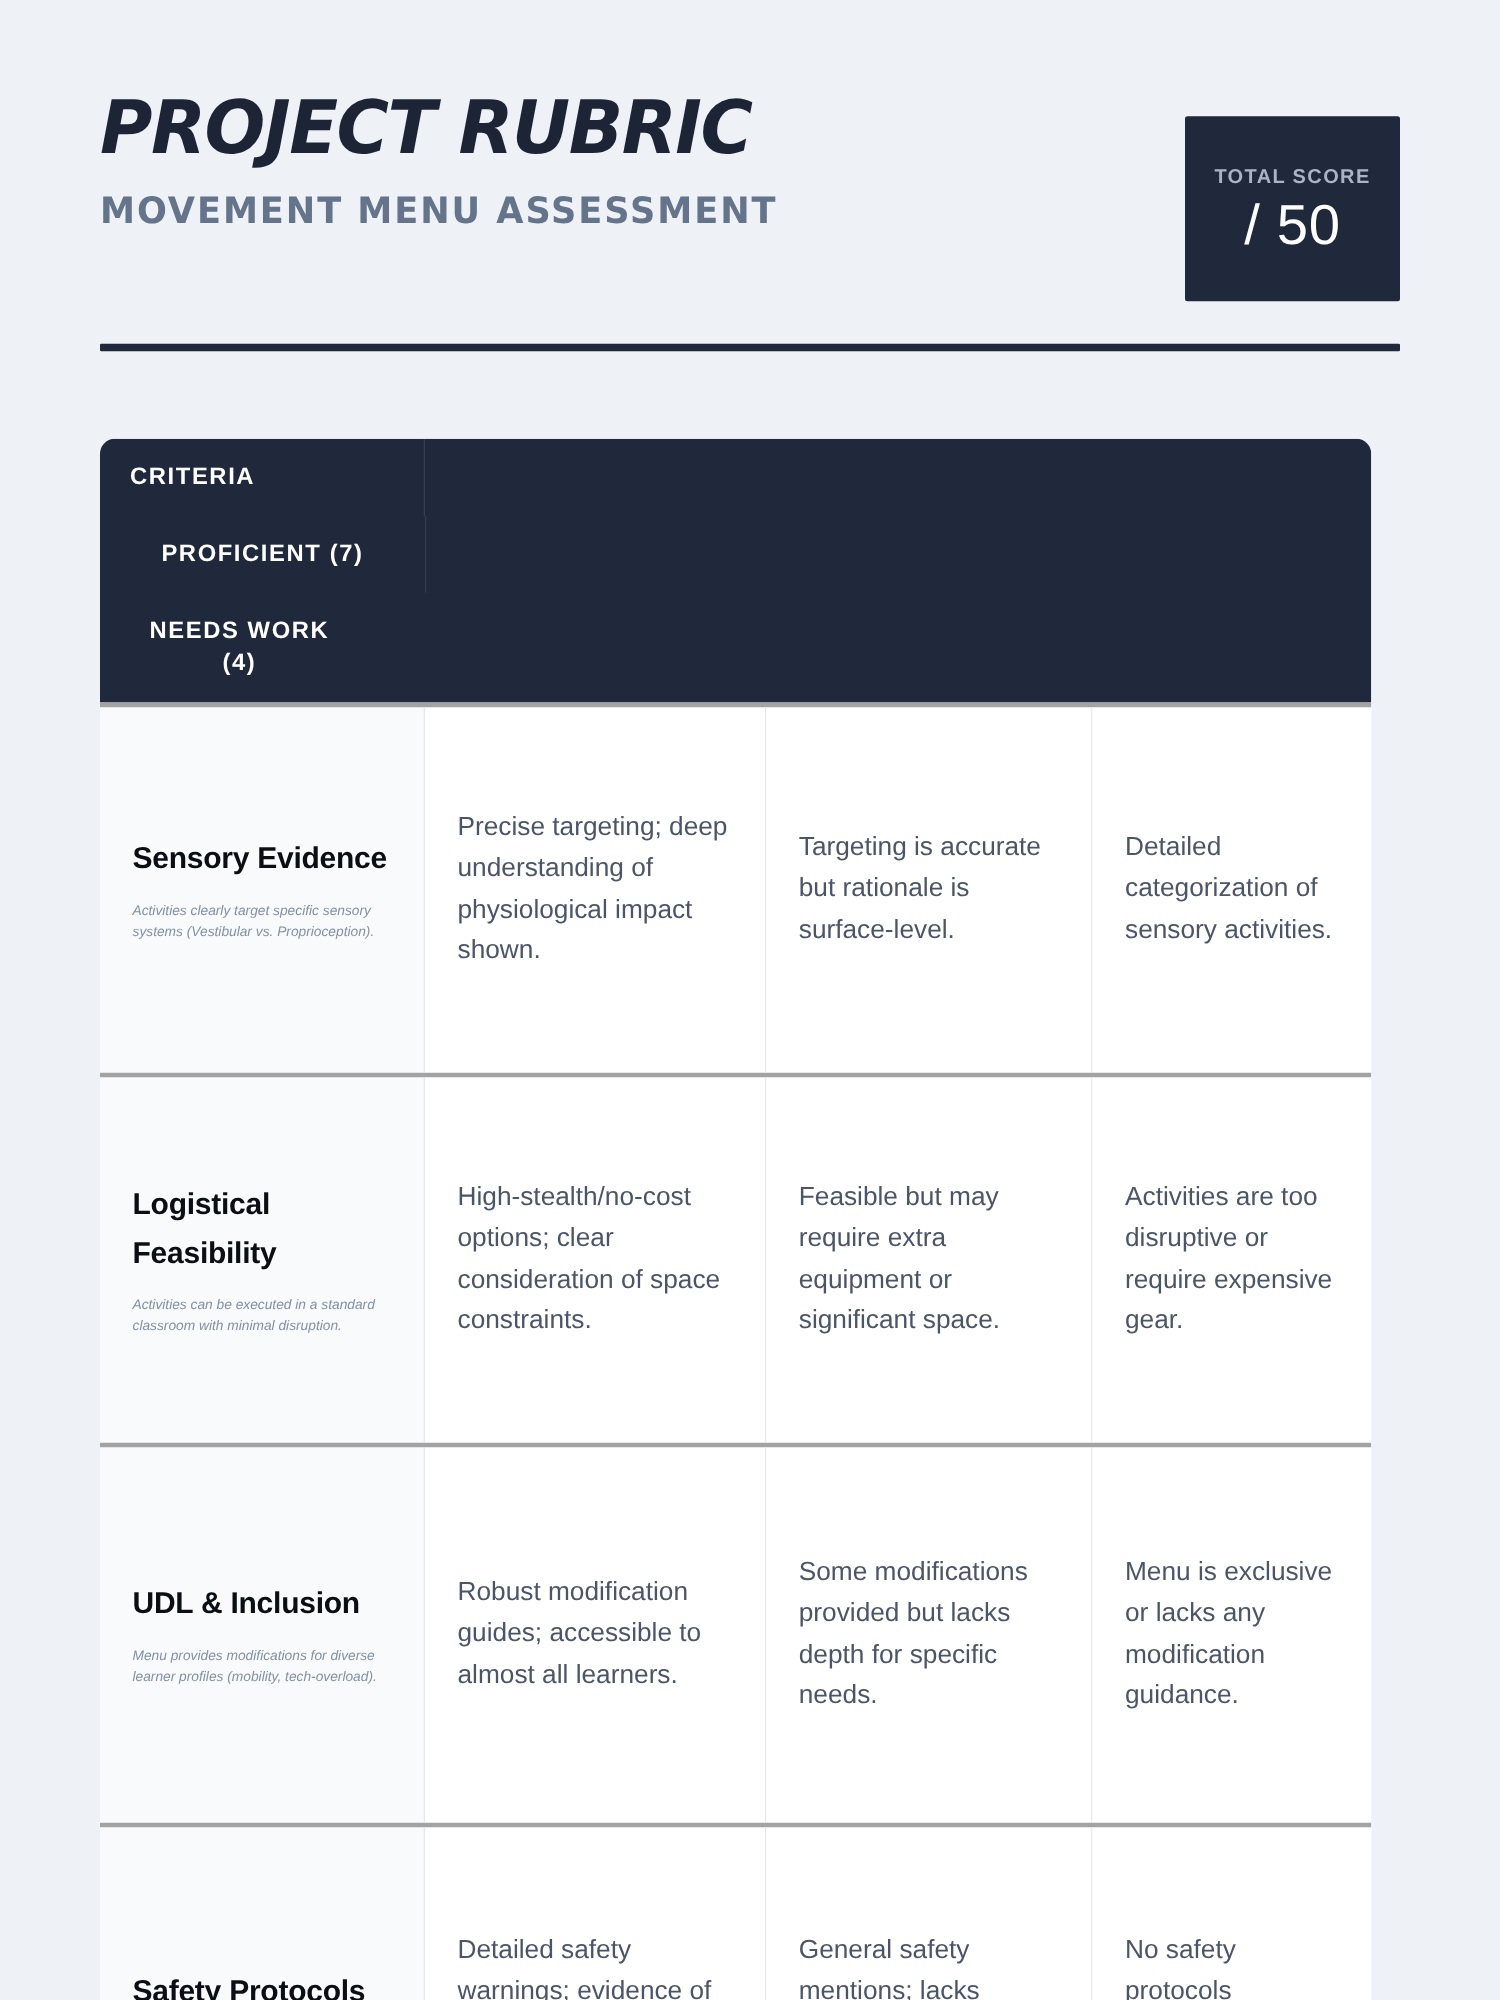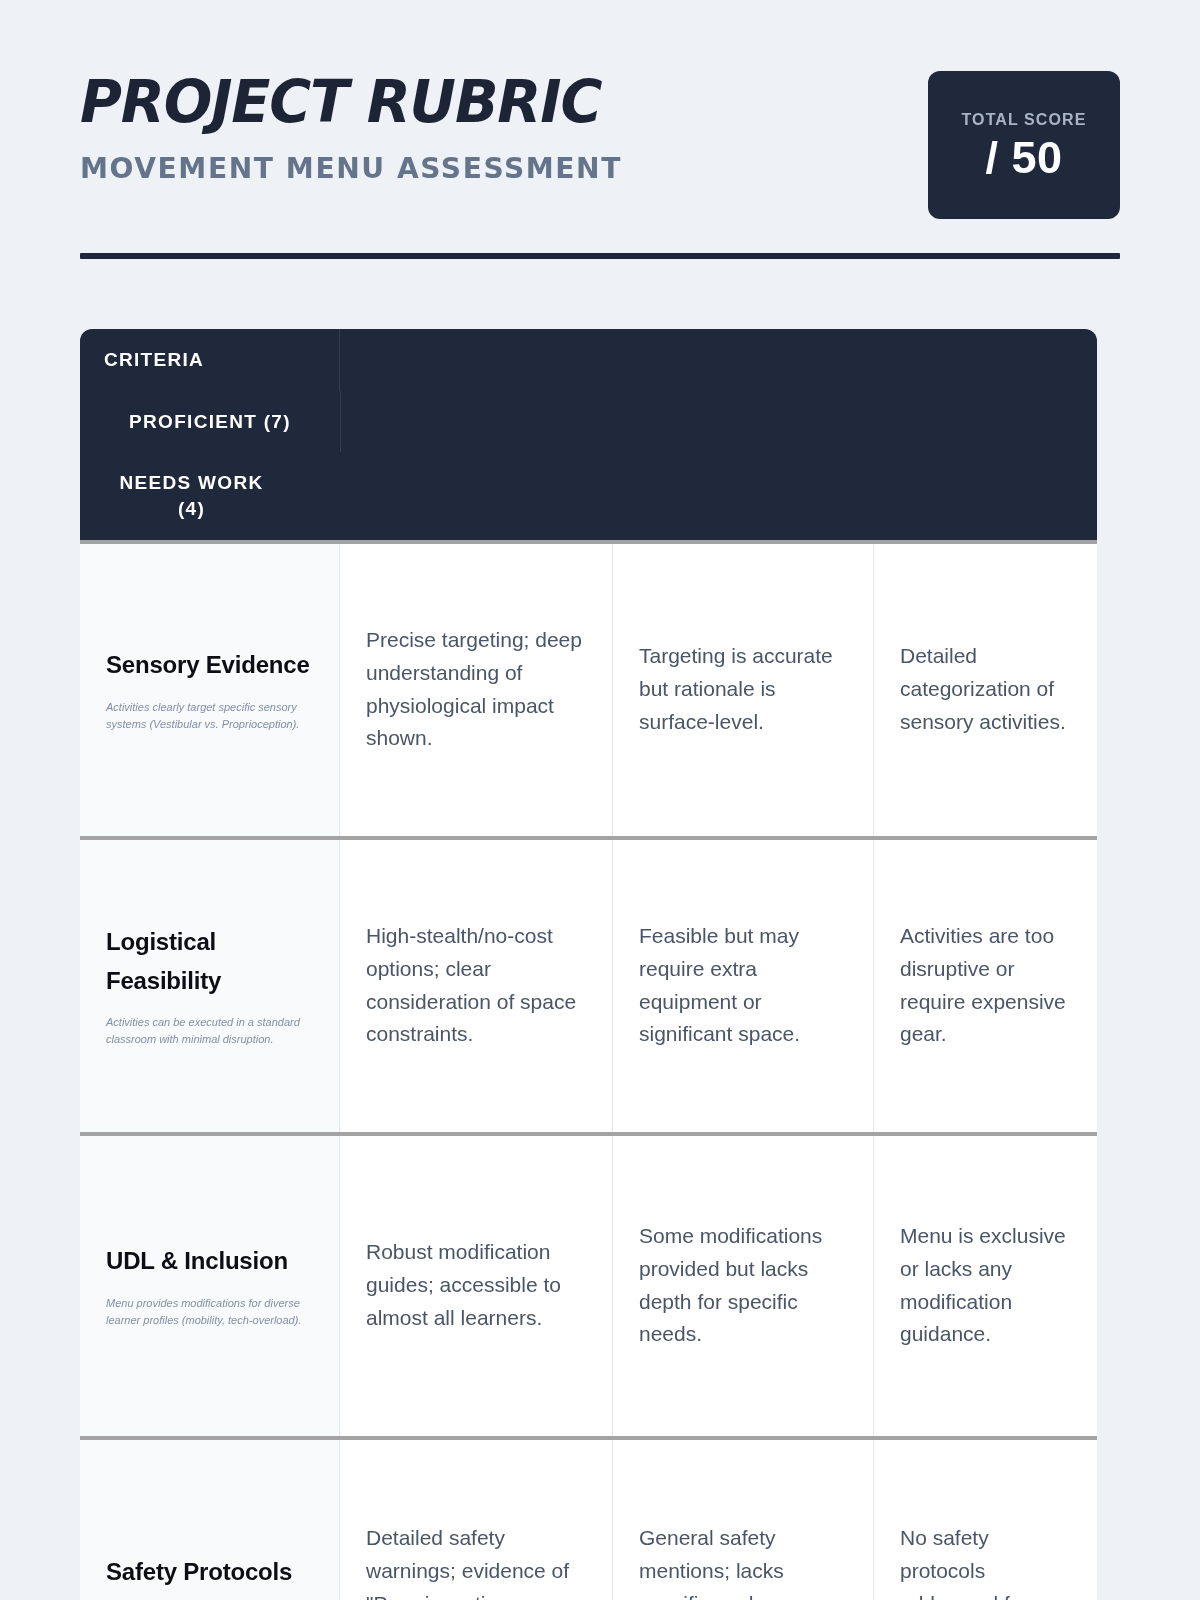--- a/index.html
+++ b/index.html
@@ -52,43 +52,43 @@
     font-size: 29px;
     font-weight: 700;
     letter-spacing: 1.6px;
     color: #64748b;
     white-space: nowrap;
     transform: scaleX(0.97);
     transform-origin: left center;
   }
 
   .score-badge {
-    width: 192px;
+    width: 172px;
     height: 148px;
     background: #1f293b;
-    border-radius: 12px;
+    border-radius: 2px;
     display: flex;
     flex-direction: column;
     align-items: center;
     justify-content: center;
     flex: none;
-    margin-top: 9px;
+    margin-top: 31px;
   }
 
   .score-label {
     font-size: 16px;
     font-weight: 700;
     letter-spacing: 1.1px;
     color: #a9b4c6;
     margin-bottom: 6px;
   }
 
   .score-value {
     font-size: 45px;
-    font-weight: 700;
+    font-weight: 400;
     letter-spacing: 0.5px;
     color: #ffffff;
     line-height: 1;
   }
 
   .rule {
     margin-top: 34px;
     height: 6px;
     background: #1f293b;
     border-radius: 1px;

